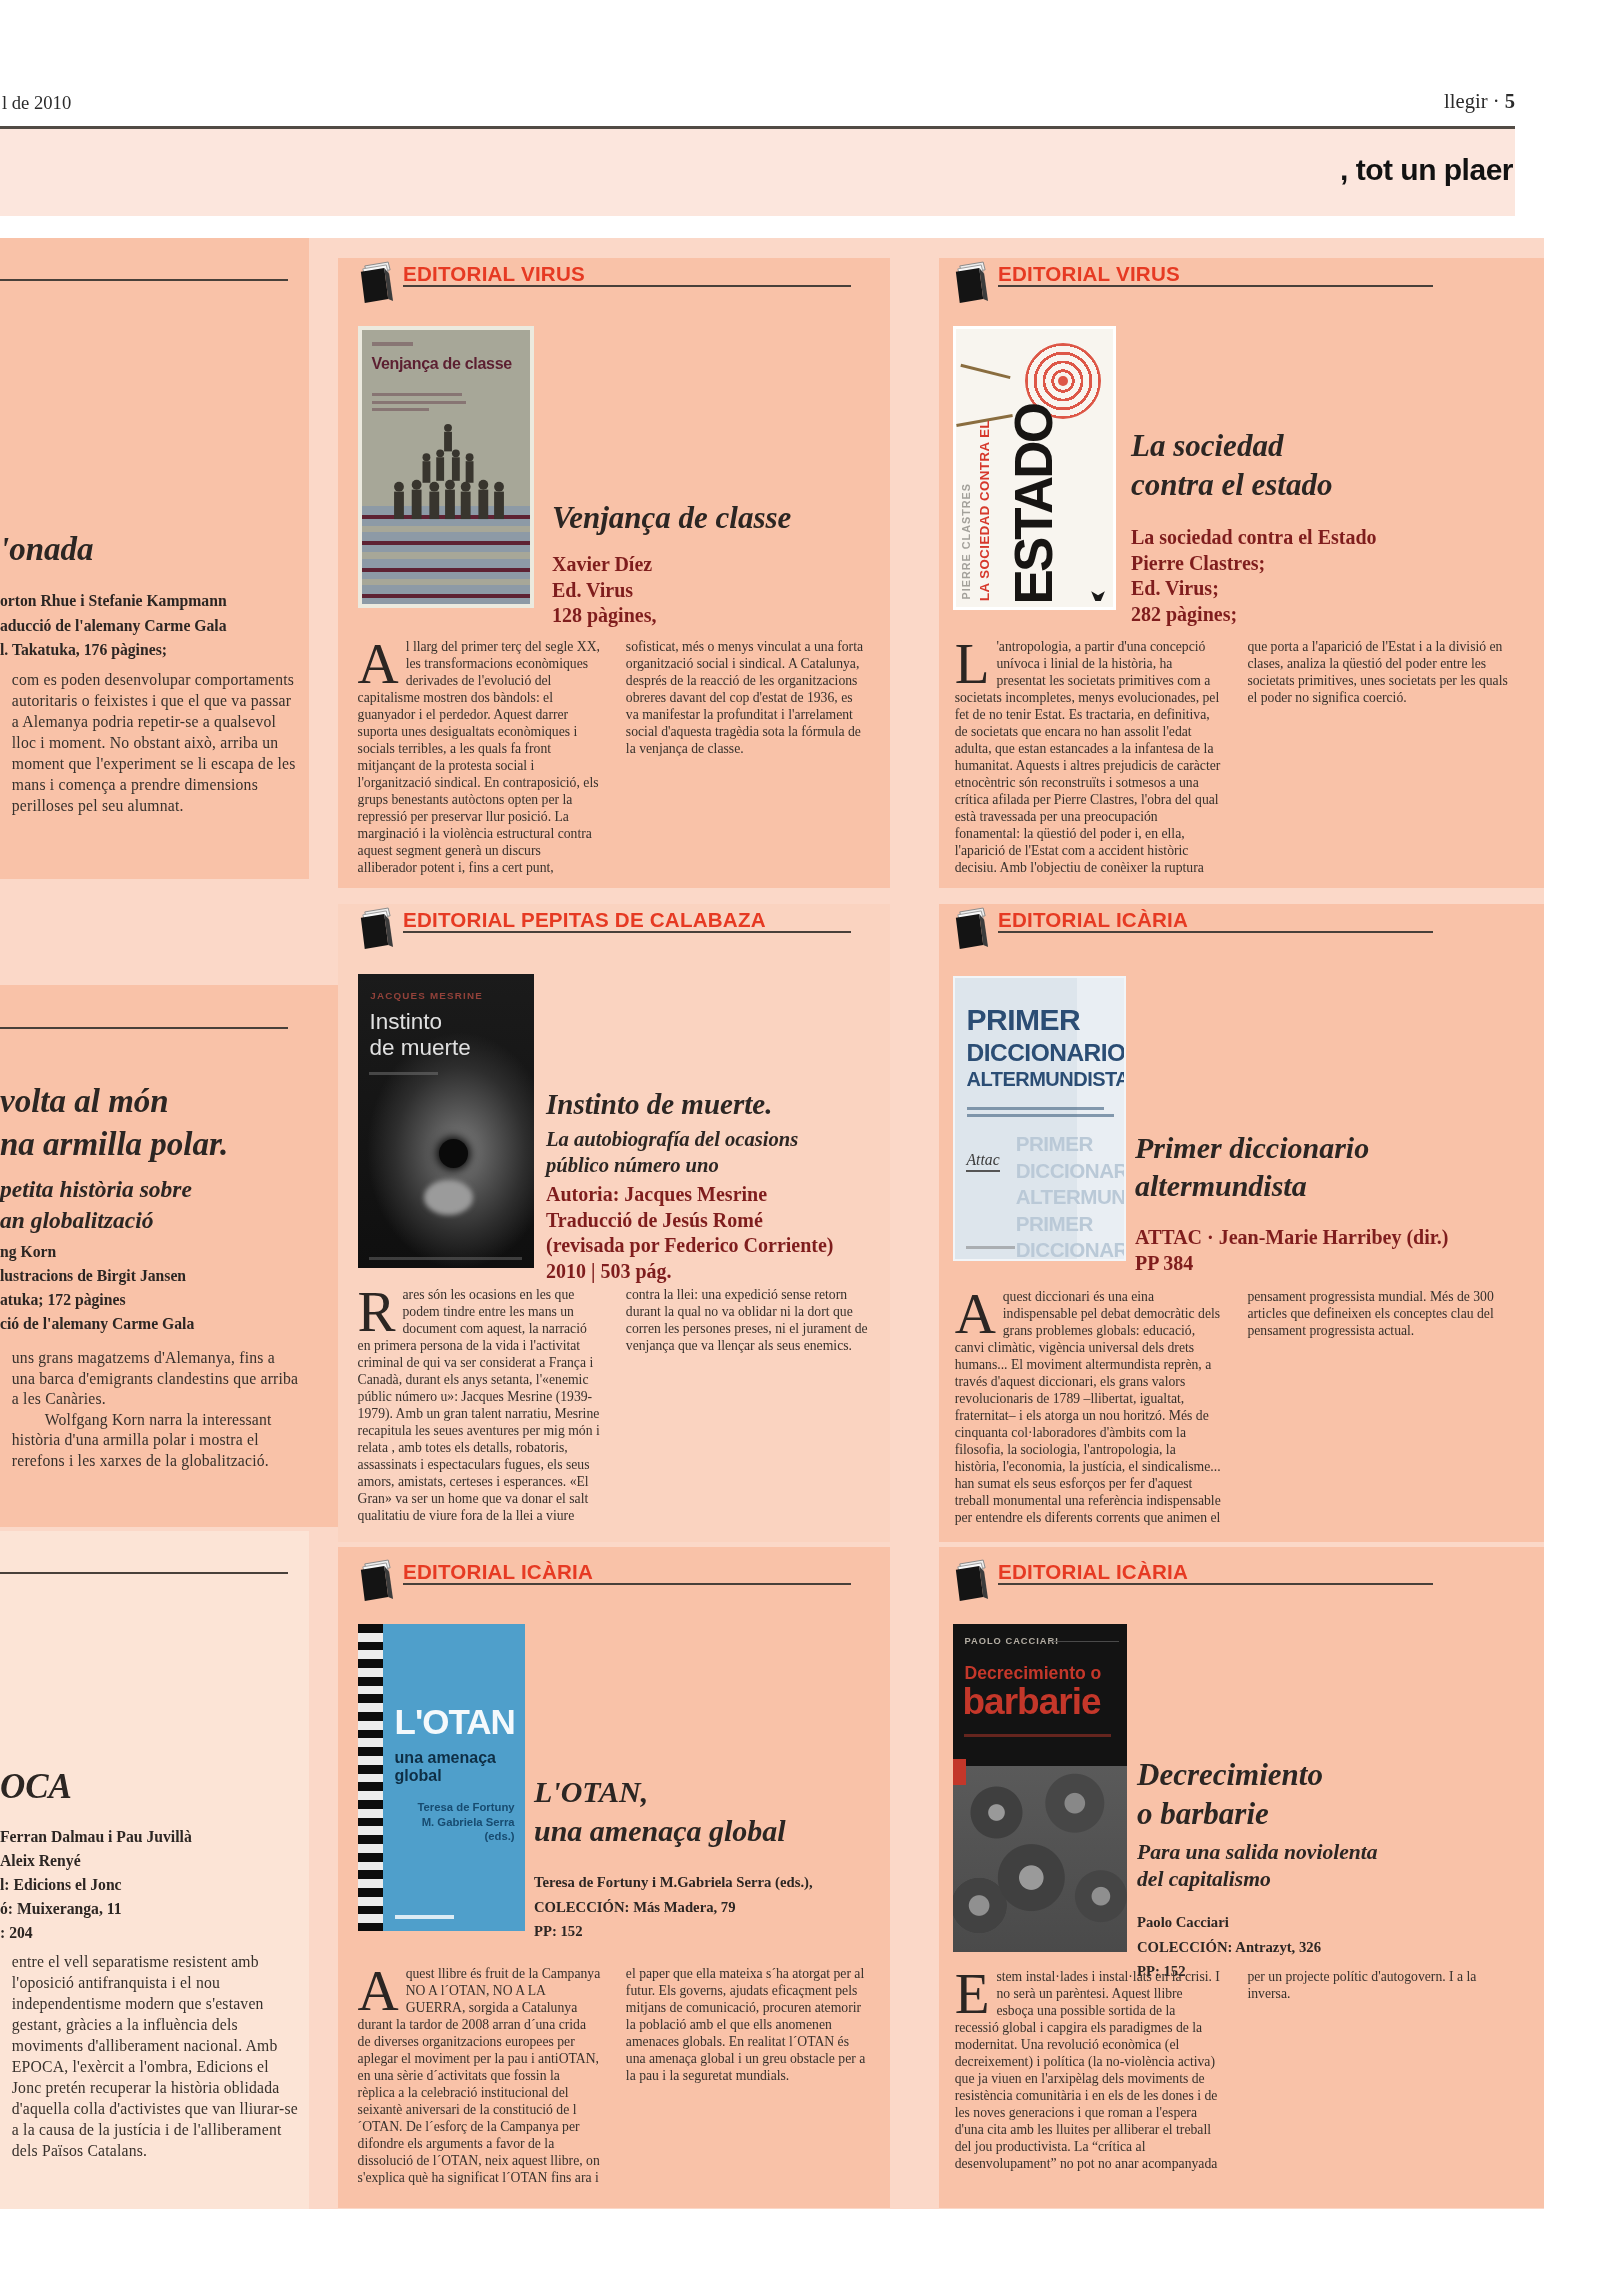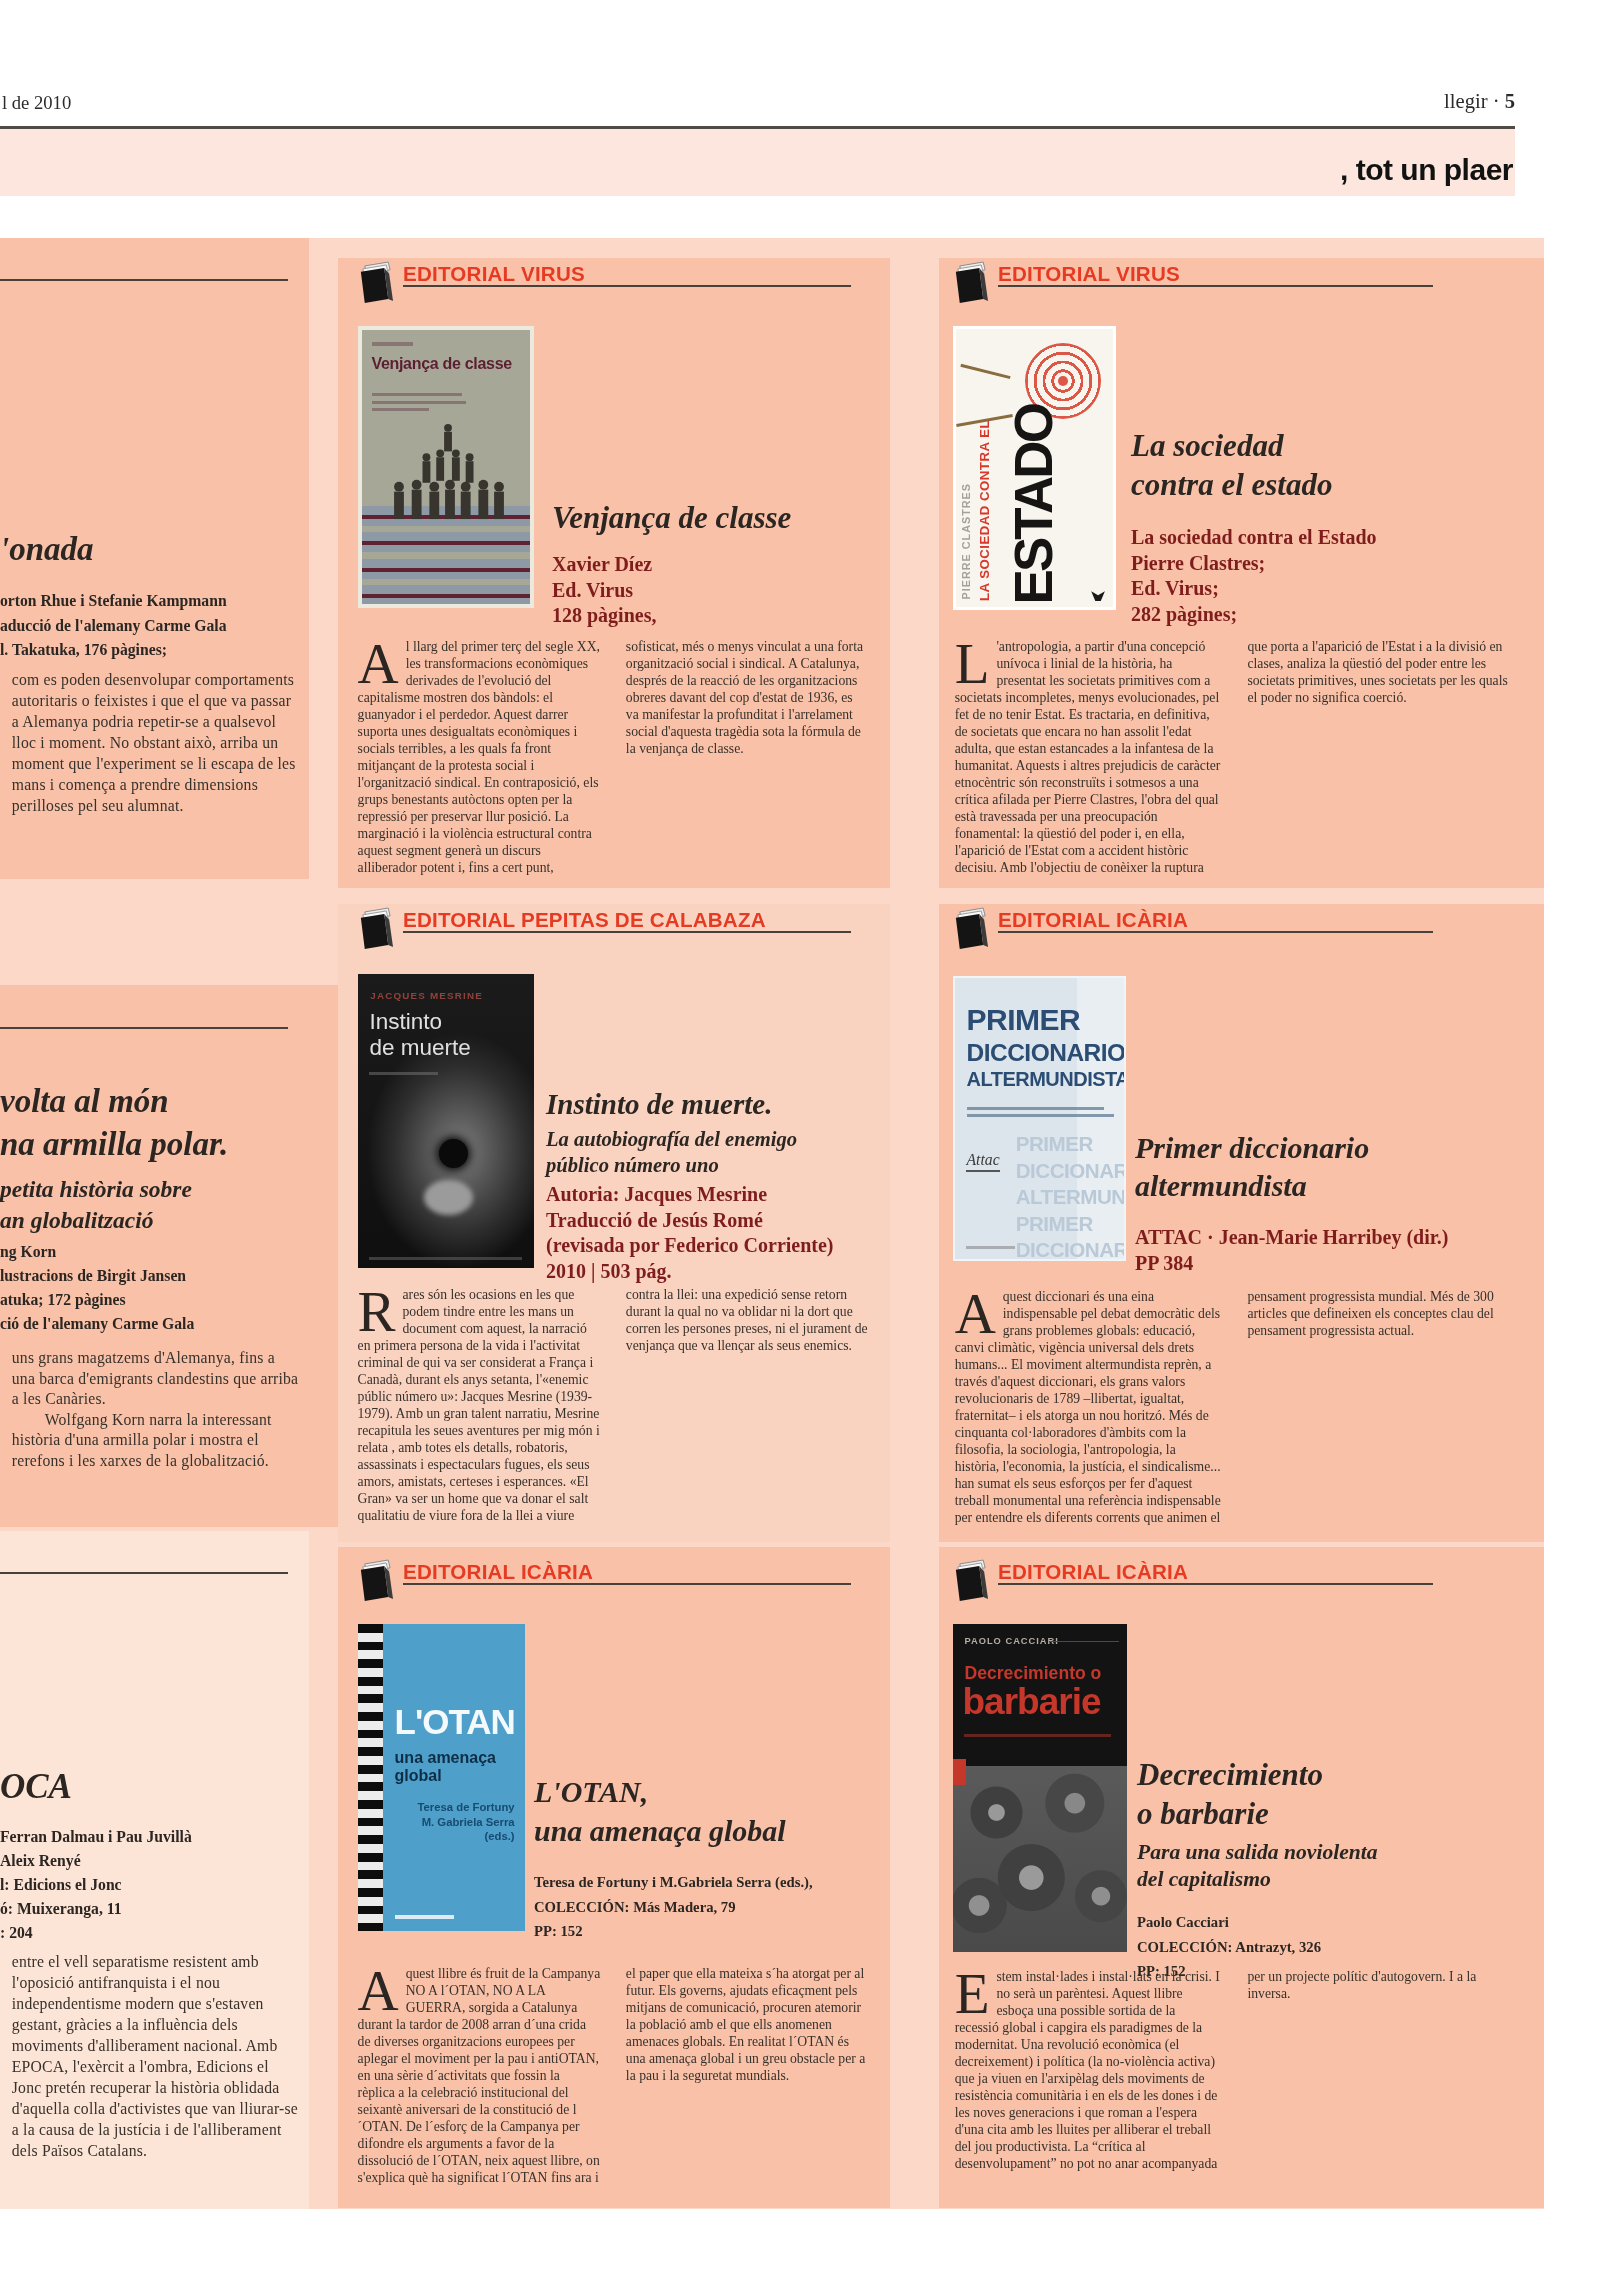--- a/index.html
+++ b/index.html
@@ -57,21 +57,21 @@
   .sans { font-family:"Liberation Sans",sans-serif; }
 </style>
 </head>
 <body>
 
 <div class="page">
 
   <div class="abs folio" style="left:2px;top:92px">l de 2010</div>
   <div class="abs folio-right" style="right:105px;top:90px"><span>llegir ·</span> <b>5</b></div>
   <div class="abs top-rule" style="left:0;top:126px;width:1515px;height:2.9px"></div>
-  <div class="abs top-band" style="left:0;top:129px;width:1515px;height:67px">
+  <div class="abs top-band" style="left:0;top:129px;width:1515px;height:87px">
     <div class="tagline">, tot un plaer</div>
   </div>
 
   <div class="abs" style="left:0;top:238px;width:1544px;height:1971px;background:#fbd8c8"></div>
 
   <section class="block" style="left:0;top:238px;width:309px;height:641px;background:#f9c2a8">
     <div class="ed-line" style="left:0;top:17.6px;width:288px"></div>
     <div class="lf-title" style="left:0;top:290px">
         <div>'onada</div>
       </div>
@@ -236,21 +236,21 @@
         </div>
       <div style="left:11.8px;top:98px;width:69px;height:2.9px;background:#777;opacity:.5"></div>
       <div style="left:46%;top:56%;width:29px;height:29px;border-radius:50%;background:#0a0a0a;box-shadow:0 0 9.8px 2px #000"></div>
       <div style="left:38%;top:70%;width:49px;height:35px;border-radius:50%;background:#9b9b9b;filter:blur(2.9px)"></div>
       <div style="left:11.8px;right:11.8px;bottom:7.8px;height:2.9px;background:#6b6b6b;opacity:.5"></div>
     </div>
     <div class="title" style="left:208px;top:182px;font-size:29px">
         <div>Instinto de muerte.</div>
       </div>
     <div class="subtitle" style="left:208px;top:223px;font-size:20.6px">
-        <div>La autobiografía del enemigo</div>
+        <div>La autobiografía del ocasions</div>
         <div>público número uno</div>
       </div>
     <div class="credits" style="left:208px;top:278px">
         <div>Autoria: Jacques Mesrine</div>
         <div>Traducció de Jesús Romé</div>
         <div>(revisada por Federico Corriente)</div>
         <div>2010 | 503 pág.</div>
       </div>
     <div class="bodytext" style="left:19.6px;top:382px;width:511px;height:247px">
       <span class="dropcap">R</span><span>ares són les ocasions en les que podem tindre entre les mans un document com aquest, la narració en primera persona de la vida i l'activitat criminal de qui va ser considerat a França i Canadà, durant els anys setanta, l'«enemic públic número u»: Jacques Mesrine (1939-1979). Amb un gran talent narratiu, Mesrine recapitula les seues aventures per mig món i relata , amb totes els detalls, robatoris, assassinats i espectaculars fugues, els seus amors, amistats, certeses i esperances. «El Gran» va ser un home que va donar el salt qualitatiu de viure fora de la llei a viure contra la llei: una expedició sense retorn durant la qual no va oblidar ni la dort que corren les persones preses, ni el jurament de venjança que va llençar als seus enemics.</span>

